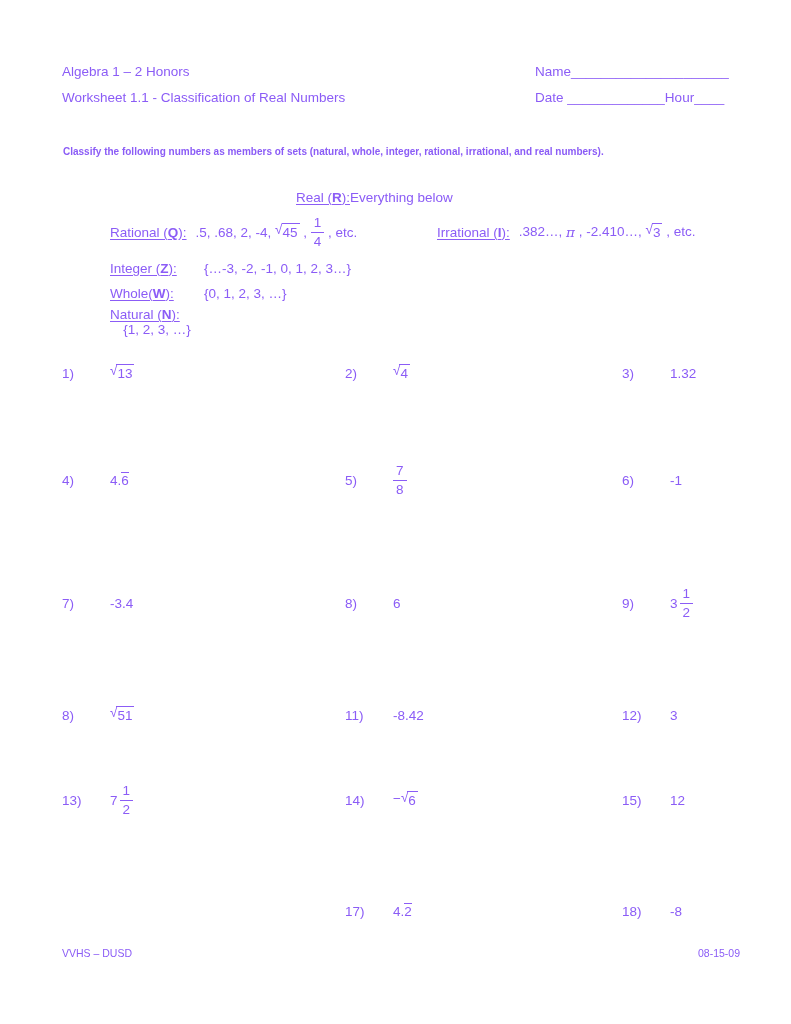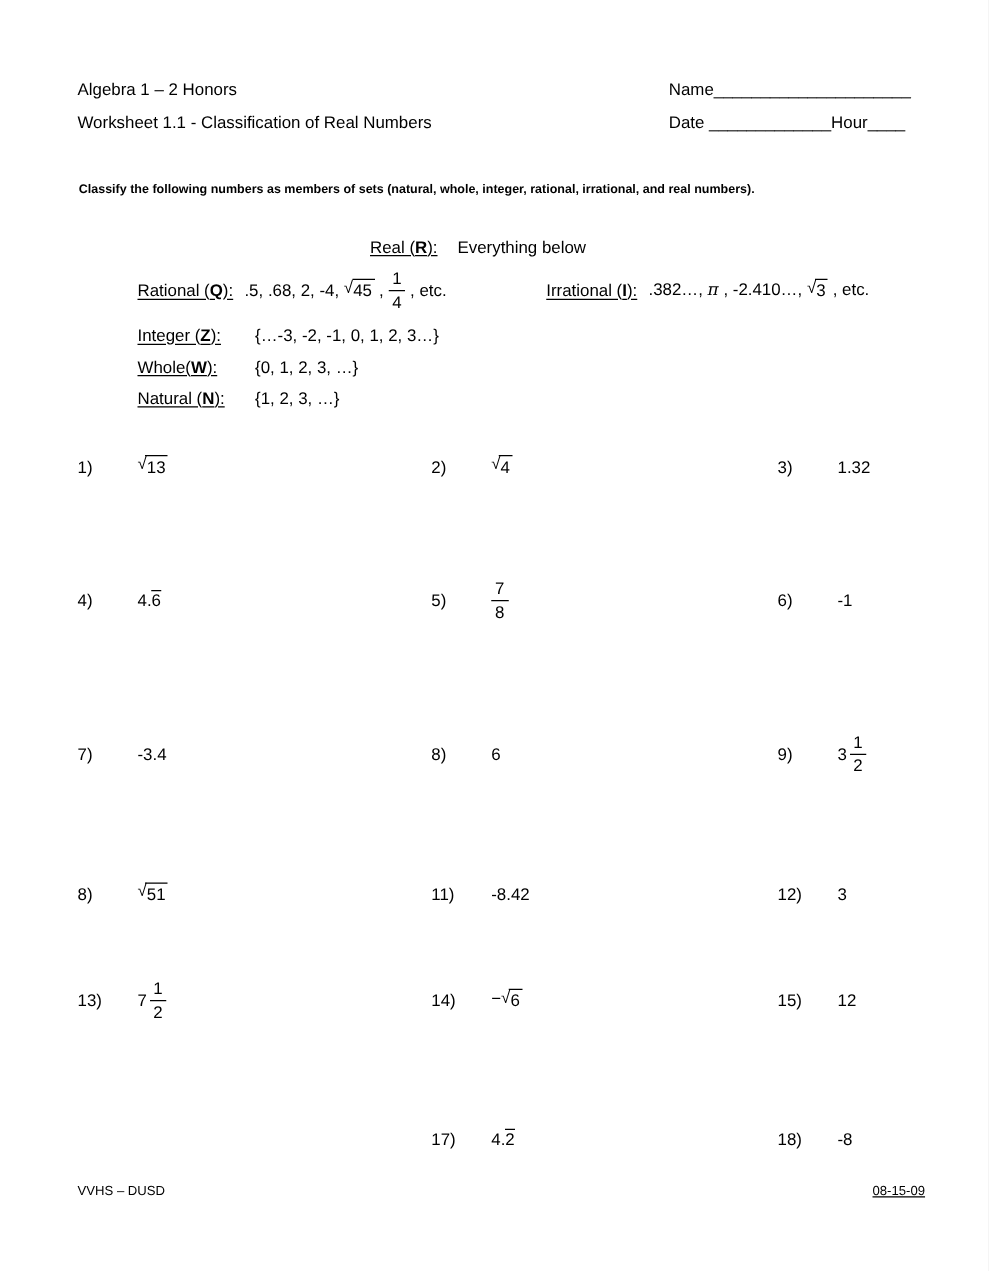--- a/index.html
+++ b/index.html
@@ -1,42 +1,42 @@
 <!DOCTYPE html>
 <html><head>
 <meta charset="utf-8">
 <style>
   html,body{margin:0;padding:0;background:#e8e8e8;}
   .page{
     position:relative;width:791px;height:1024px;margin:0 auto;
-    background:#ffffff;color:#000000;
+    background:#ffffff;color:#8b5cf6;
     font-family:"Liberation Sans","DejaVu Sans",sans-serif;
     font-size:13.5px;overflow:hidden;
   }
   .abs{position:absolute;}
   .flexline{display:flex;align-items:center;white-space:pre;}
   .seg{white-space:pre;}
 
   
   .hdr-left{left:62px;}
   .hdr-right{left:535px;}
 
   
   .instructions{left:63px;top:139px;width:676px;font-weight:bold;font-size:10px;line-height:25px;}
 
   
   .keylabel{text-decoration:underline;text-underline-offset:2px;white-space:pre;}
   .keylabel b{font-weight:bold;}
   .setlabel{display:inline-block;width:94px;}
-  .real-line{left:296px;top:186px;height:22px;gap:16px;}
+  .real-line{left:296px;top:186px;height:22px;}
   .rational-line{left:110px;top:212px;height:40px;gap:9px;}
   .irrational-line{left:437px;top:212px;height:40px;gap:9px;}
   .integer-line{left:110px;top:257px;height:22px;}
   .whole-line{left:110px;top:282px;height:22px;}
-  .natural-line{left:110px;top:307px;height:22px;}
+  .natural-line{left:110px;top:307px;height:22px;flex-direction:column;}
 
   
   .sqrt{display:inline-flex;align-items:flex-start;line-height:1.15;white-space:nowrap;}
   .rad{position:relative;top:-1px;line-height:1.15;}
   .radicand{border-top:1.4px solid currentColor;line-height:1.15;padding:1px 2px 0 1px;margin-left:-1px;}
   .sign{margin-right:0px;}
   .frac{display:inline-flex;flex-direction:column;text-align:center;line-height:1.15;vertical-align:middle;}
   .fnum{border-bottom:1.3px solid currentColor;padding:0 3px 1px 3px;}
   .fden{padding-top:1px;}
   .mixed{display:inline-flex;align-items:center;gap:2px;}
@@ -46,21 +46,21 @@
 
   
   .prob-row{position:absolute;left:0;width:791px;}
   .pcell{position:absolute;display:flex;align-items:center;height:100%;}
   .pcell.c1{left:62px;} .pcell.c2{left:345px;} .pcell.c3{left:622px;}
   .pnum{display:inline-block;width:48px;}
   .pval{display:flex;align-items:center;white-space:pre;}
 
   
   .footer-left{left:62px;top:947px;font-size:10.5px;}
-  .footer-right{left:698px;top:947px;font-size:10.5px;text-decoration:underline;}
+  .footer-right{left:698px;top:947px;font-size:10.5px;}
 </style>
 </head>
 <body>
 
 <div class="page">
 
   <div class="abs hdr-left" style="top:64px">Algebra 1 – 2 Honors</div>
   <div class="abs hdr-left" style="top:90px">Worksheet 1.1 - Classification of Real Numbers</div>
   <div class="abs hdr-right" style="top:64px">Name_____________________</div>
   <div class="abs hdr-right" style="top:90px">Date _____________Hour____</div>

